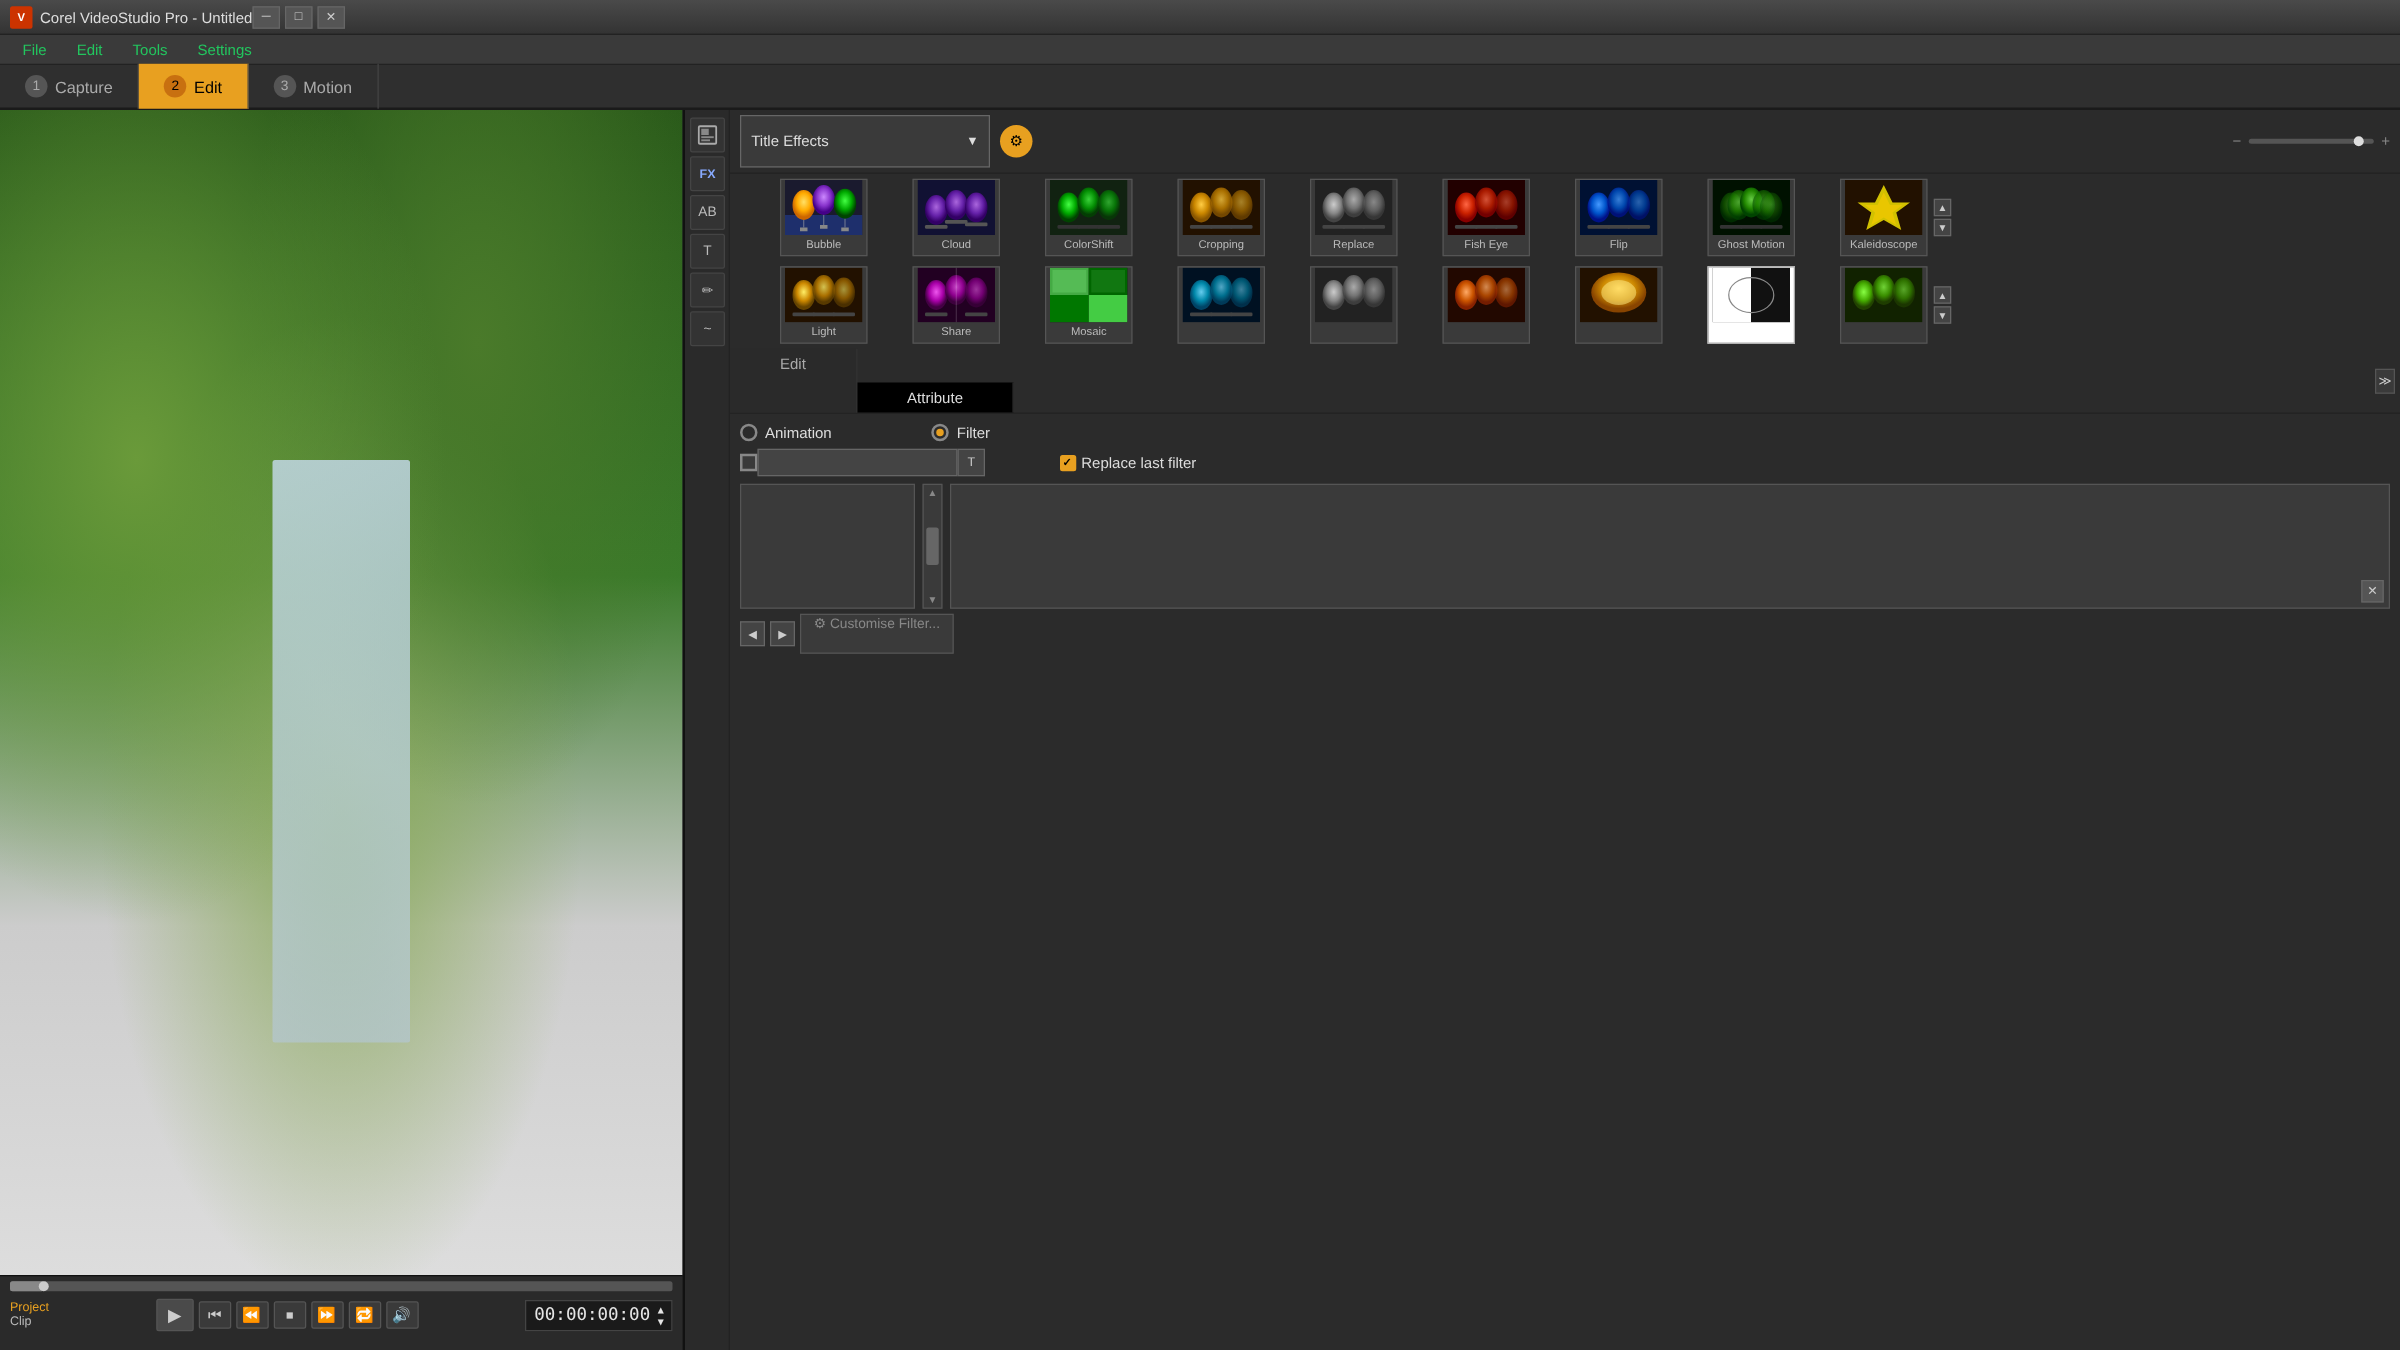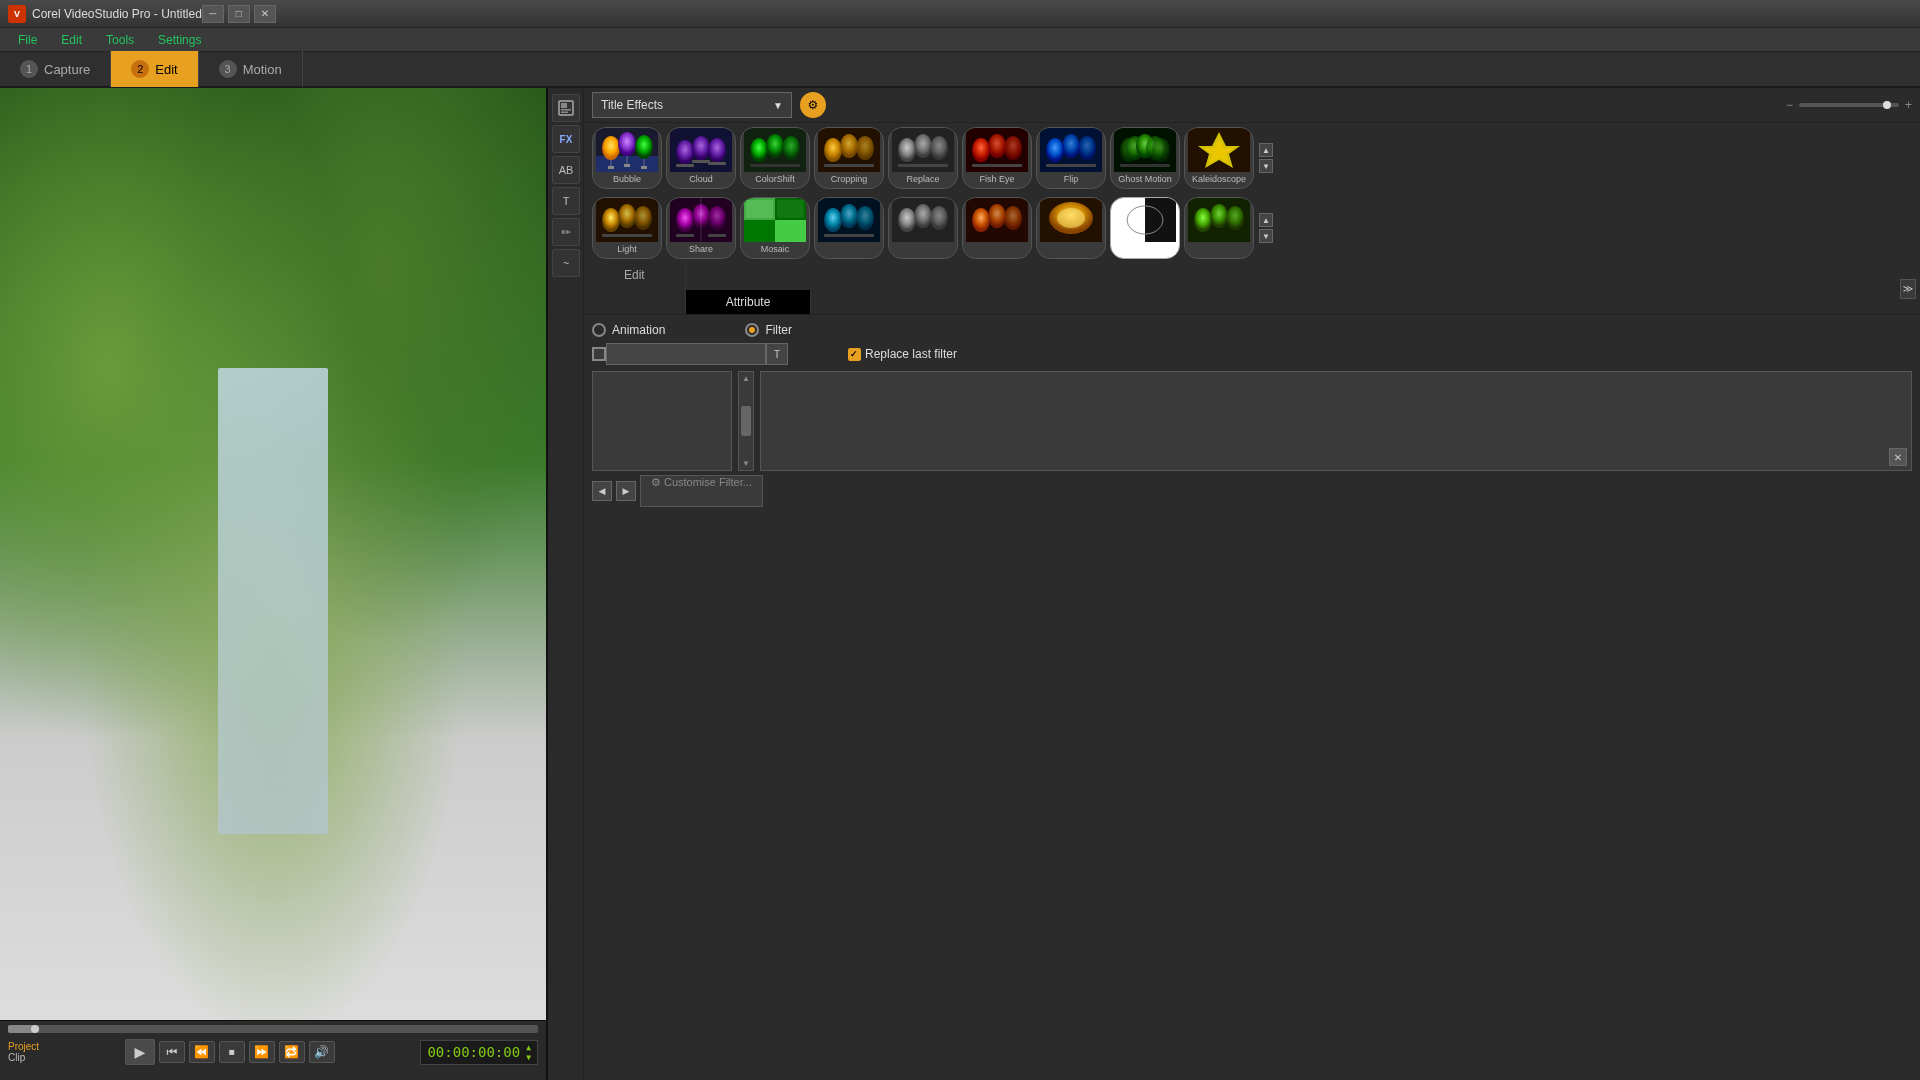--- a/index.html
+++ b/index.html
@@ -209,41 +209,41 @@
     }
     .transport-btn.play-btn {
       width: 30px; height: 26px;
       background: #4a4a4a;
       font-size: 14px;
     }
 
     #timecode-display {
       font-family: monospace;
       font-size: 14px;
-      color: #84cc16;
+      color: #e5e5e5;
       background: #1a1a1a;
       padding: 2px 6px;
       border: 1px solid #444;
       display: flex;
       align-items: center;
       gap: 2px;
     }
 
     
     #right-panel {
       flex: 1;
       background: #2b2b2b;
       display: flex;
       flex-direction: column;
     }
 
     #effects-dropdown {
       flex: 1;
       max-width: 200px;
-      height: 26px;
+      height: 42px;
       background: #3a3a3a;
       border: 1px solid #666;
       color: #ddd;
       padding: 0 8px;
       font-size: 12px;
       cursor: pointer;
       display: flex; align-items: center; justify-content: space-between;
     }
 
     #effects-settings-btn {
@@ -330,26 +330,27 @@
       display: flex;
       gap: 4px;
       padding: 4px 8px;
     }
 
     .eff-thumb {
       width: 70px;
       height: 62px;
       background: #3a3a3a;
       border: 1px solid #555;
-      border-radius: 14px;
+      border-radius: 0;
       overflow: hidden;
       cursor: pointer;
       display: flex;
       flex-direction: column;
       align-items: center;
+      margin-left: 32px;
     }
     .eff-thumb .eff-img {
       width: 100%; height: 44px;
       display: flex; align-items: center; justify-content: center;
       position: relative;
       overflow: hidden;
     }
     .eff-thumb .eff-name {
       font-size: 9px; color: #bbb;
       text-align: center; padding: 2px 1px;

